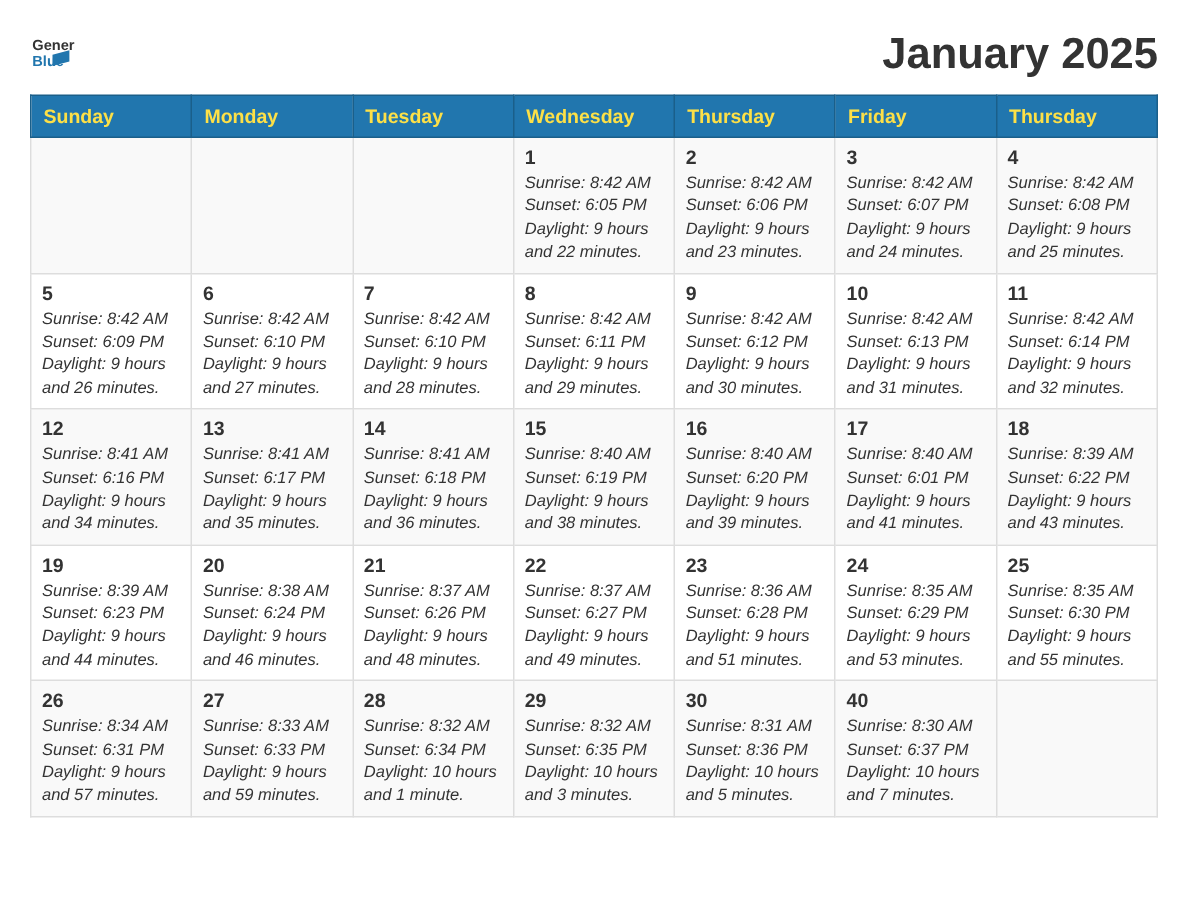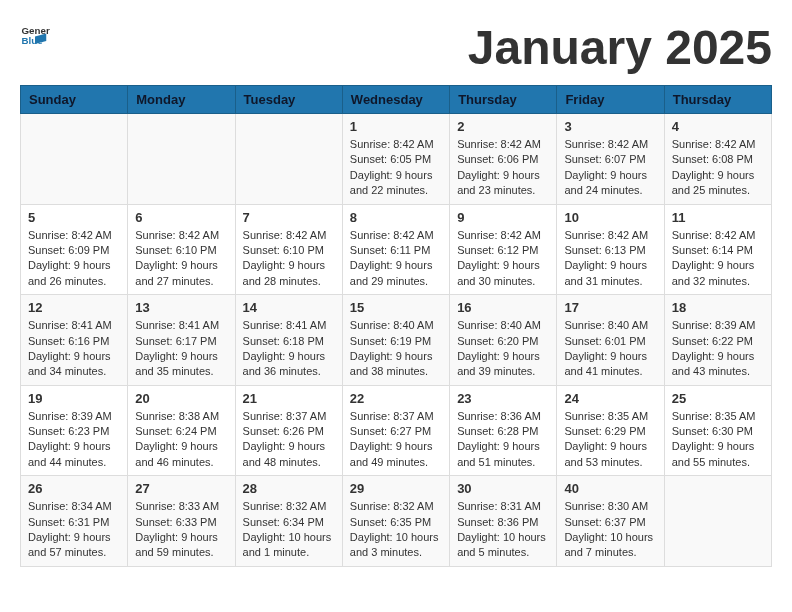--- a/index.html
+++ b/index.html
@@ -22,38 +22,38 @@
       gap: 4px;
     }
     .logo-icon {
       width: 30px;
       height: 30px;
     }
     .title-area {
       text-align: right;
     }
     .month-title {
-      font-size: 48px;
+      font-size: 29px;
       font-weight: bold;
       color: #333;
       text-align: center;
     }
     .location-title {
       font-size: 16px;
       color: #333;
       font-weight: normal;
     }
     .calendar {
       width: 100%;
       border-collapse: collapse;
       border: 1px solid #ccc;
     }
     .calendar th {
       background-color: #2176ae;
-      color: #0f172a;
+      color: #fde047;
       text-align: left;
       padding: 6px 8px;
       font-size: 13px;
       font-weight: bold;
       border: 1px solid #1a5f8a;
     }
     .calendar td {
       width: 107px;
       vertical-align: top;
       padding: 5px 7px;
@@ -69,20 +69,21 @@
     .day-number {
       font-size: 13px;
       font-weight: bold;
       margin-bottom: 3px;
       display: block;
     }
     .day-info {
       font-size: 11px;
       line-height: 1.4;
       color: #333;
+      font-style: italic;
     }
     tr:nth-child(odd) td { background-color: #f9f9f9; }
     tr:nth-child(even) td { background-color: #ffffff; }
     .calendar thead tr th { background-color: #2176ae; }
   </style>
 </head>
 <body>
 
 <div class="header-area">
   <div class="logo">

